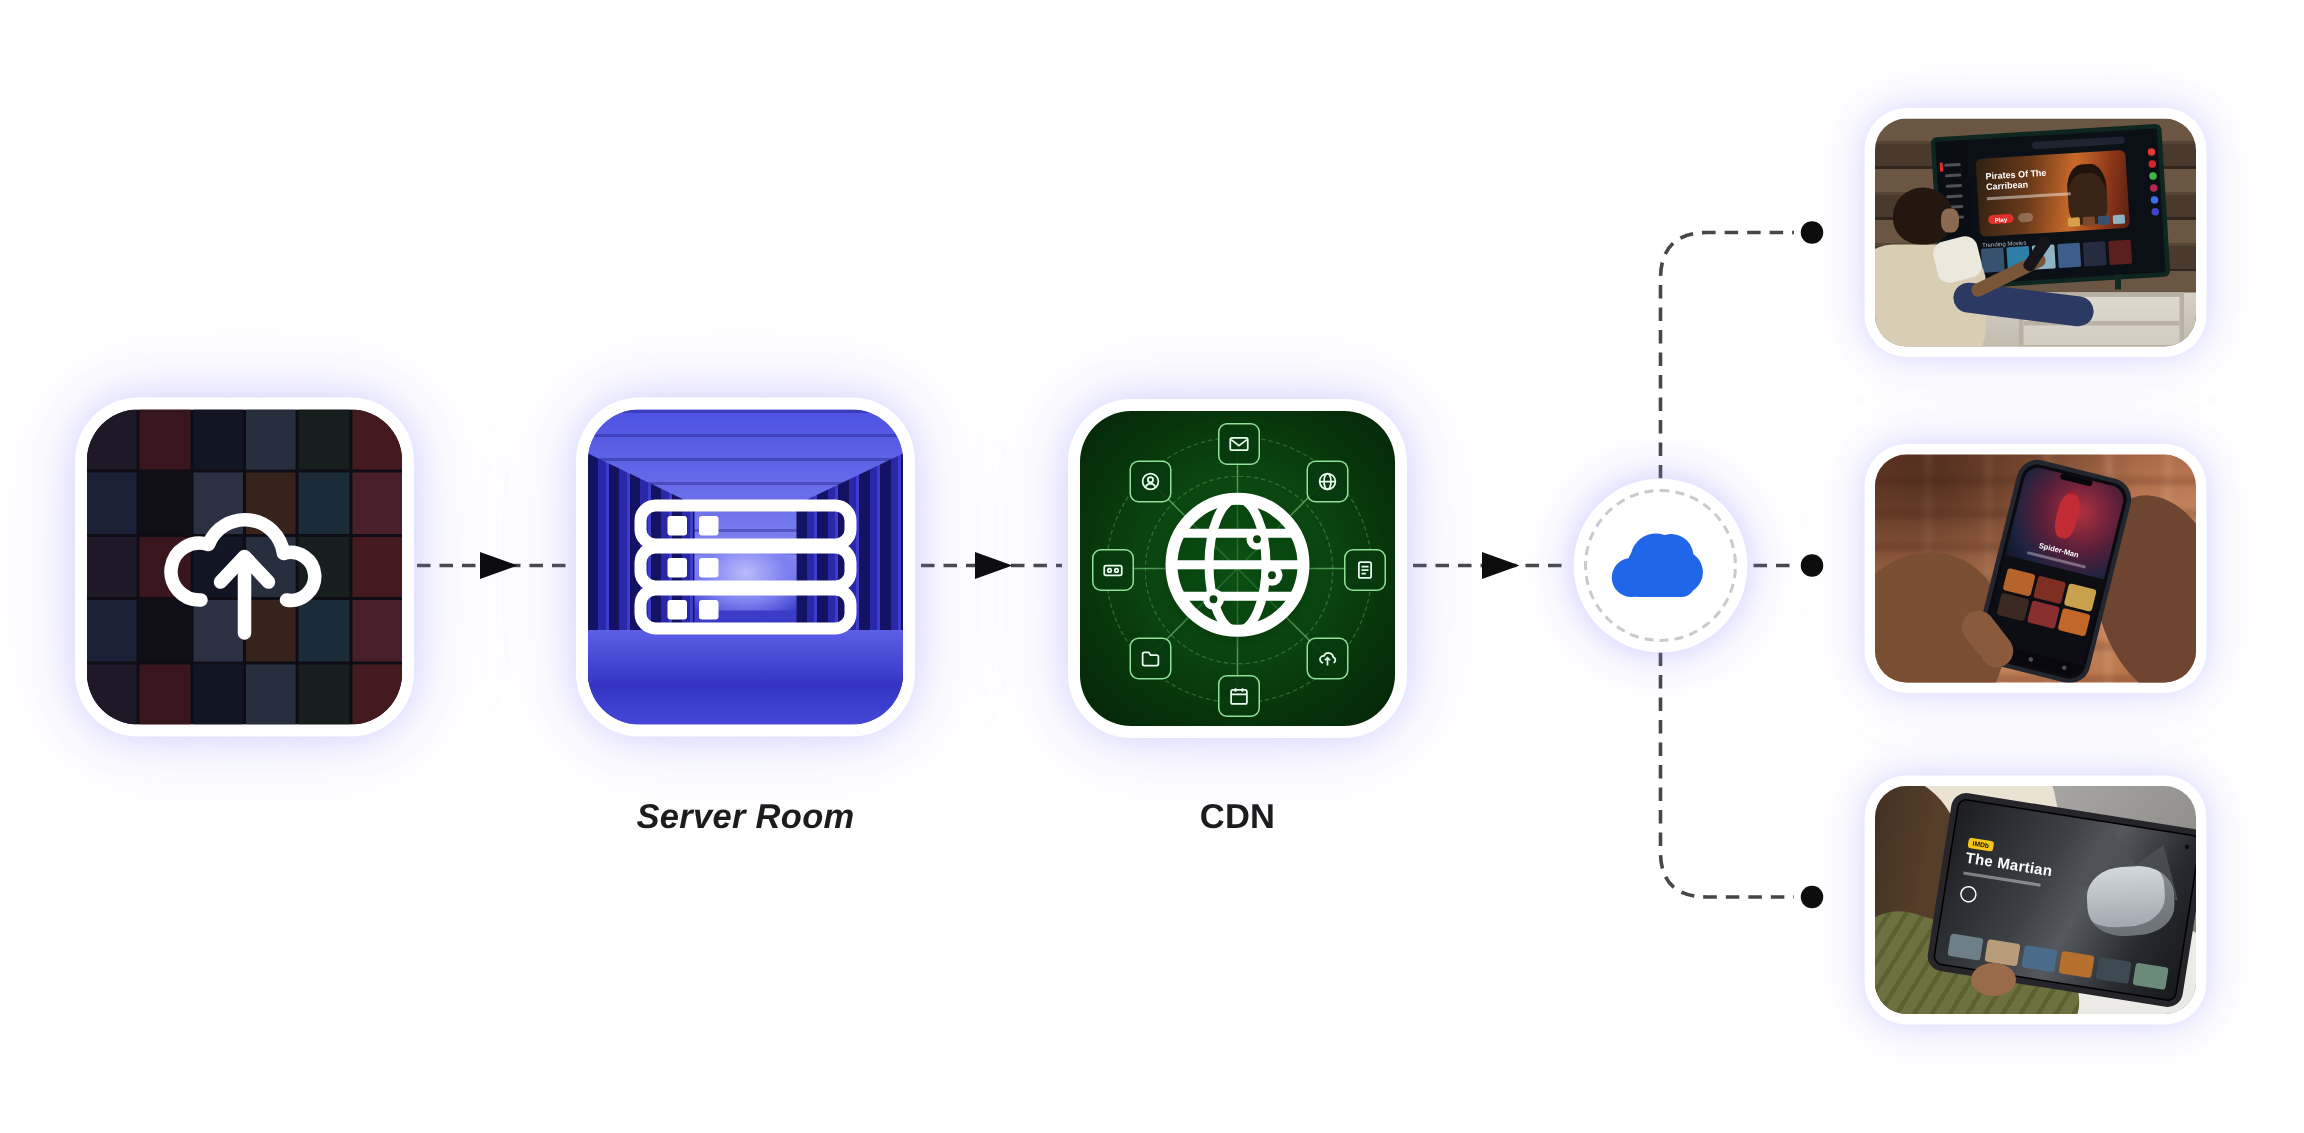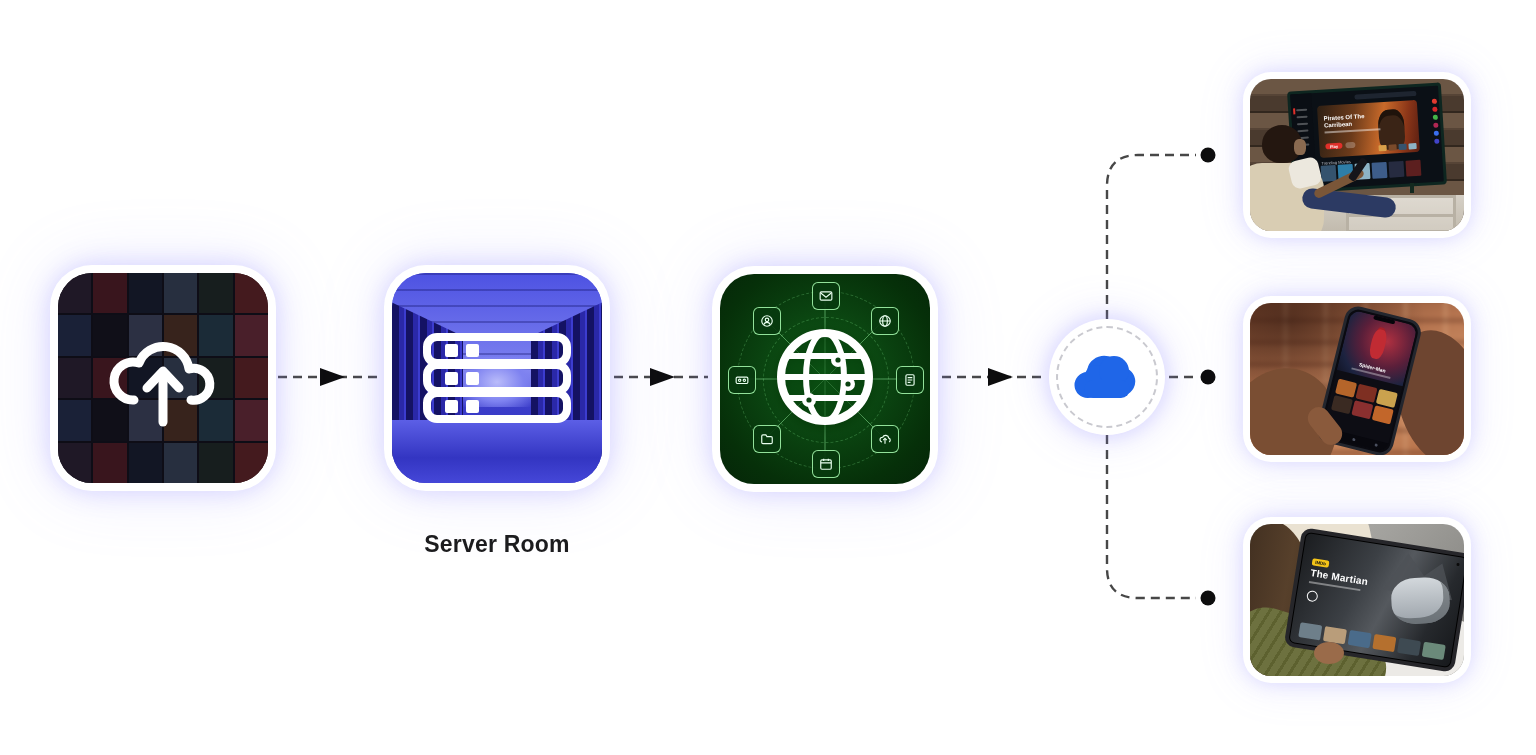--- a/index.html
+++ b/index.html
@@ -266,21 +266,21 @@
             <div class="srv-sq"></div>
             <div class="srv-sq"></div>
           </div>
         <div class="srv-row">
             <div class="srv-sq"></div>
             <div class="srv-sq"></div>
           </div>
       </div>
     </div>
   </div>
-  <div class="step-label" style="left:384px;width:226px;">Server Room</div>
+  <div class="step-label" style="left:384px;width:226px;font-style:italic;">Server Room</div>
 
   <div class="tile" id="tile-cdn">
     <div class="tile-inner">
       <div class="cdn-bg"></div>
       <div class="cdn-ring ring1"></div>
       <div class="cdn-ring ring2"></div>
       <svg style="position:absolute;inset:0" width="210" height="210">
         <g stroke="rgba(140,230,150,.55)" stroke-width="1">
           <line x1="105" y1="105" x2="105" y2="21"></line>
             <line x1="105" y1="105" x2="164" y2="46"></line>
@@ -358,20 +358,21 @@
           <circle cx="72" cy="42" r="7" fill="#fff"></circle>
             <circle cx="72" cy="42" r="2.6" fill="#0a4210"></circle>
           <circle cx="82" cy="66" r="7" fill="#fff"></circle>
             <circle cx="82" cy="66" r="2.6" fill="#0a4210"></circle>
           <circle cx="43" cy="82" r="7" fill="#fff"></circle>
             <circle cx="43" cy="82" r="2.6" fill="#0a4210"></circle>
         </svg>
       </div>
     </div>
   </div>
+  <div class="step-label" style="left:712px;width:226px;">CDN</div>
 
   <div id="cloud-hub">
     <div class="hub-dash"></div>
     <svg class="hub-cloud" width="66" height="46" viewBox="0 0 66 46">
       <path d="M14 44 a13 13 0 0 1 -1 -26 a17 17 0 0 1 33 -5 a14.5 14.5 0 0 1 6 28 z" fill="#1f66e8"></path>
       <circle cx="22" cy="22" r="11" fill="#1f66e8"></circle>
         <circle cx="40" cy="17" r="15" fill="#1f66e8"></circle>
       <rect x="10" y="26" width="46" height="18" rx="9" fill="#1f66e8"></rect>
     </svg>
   </div>

